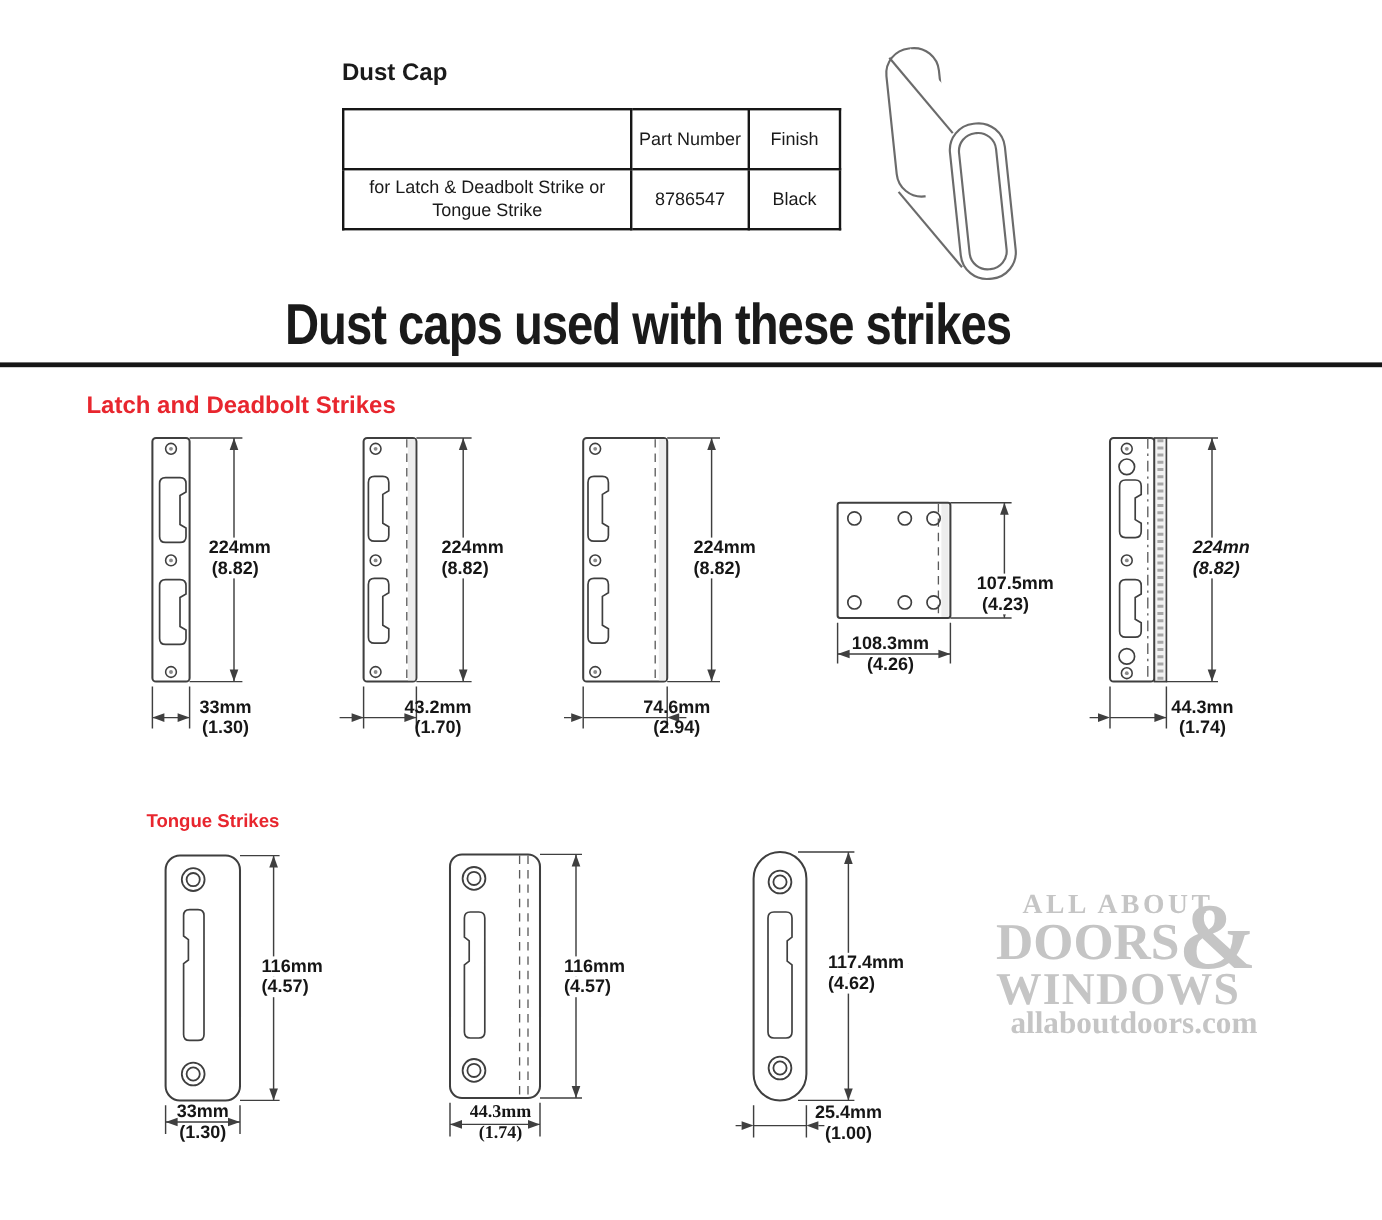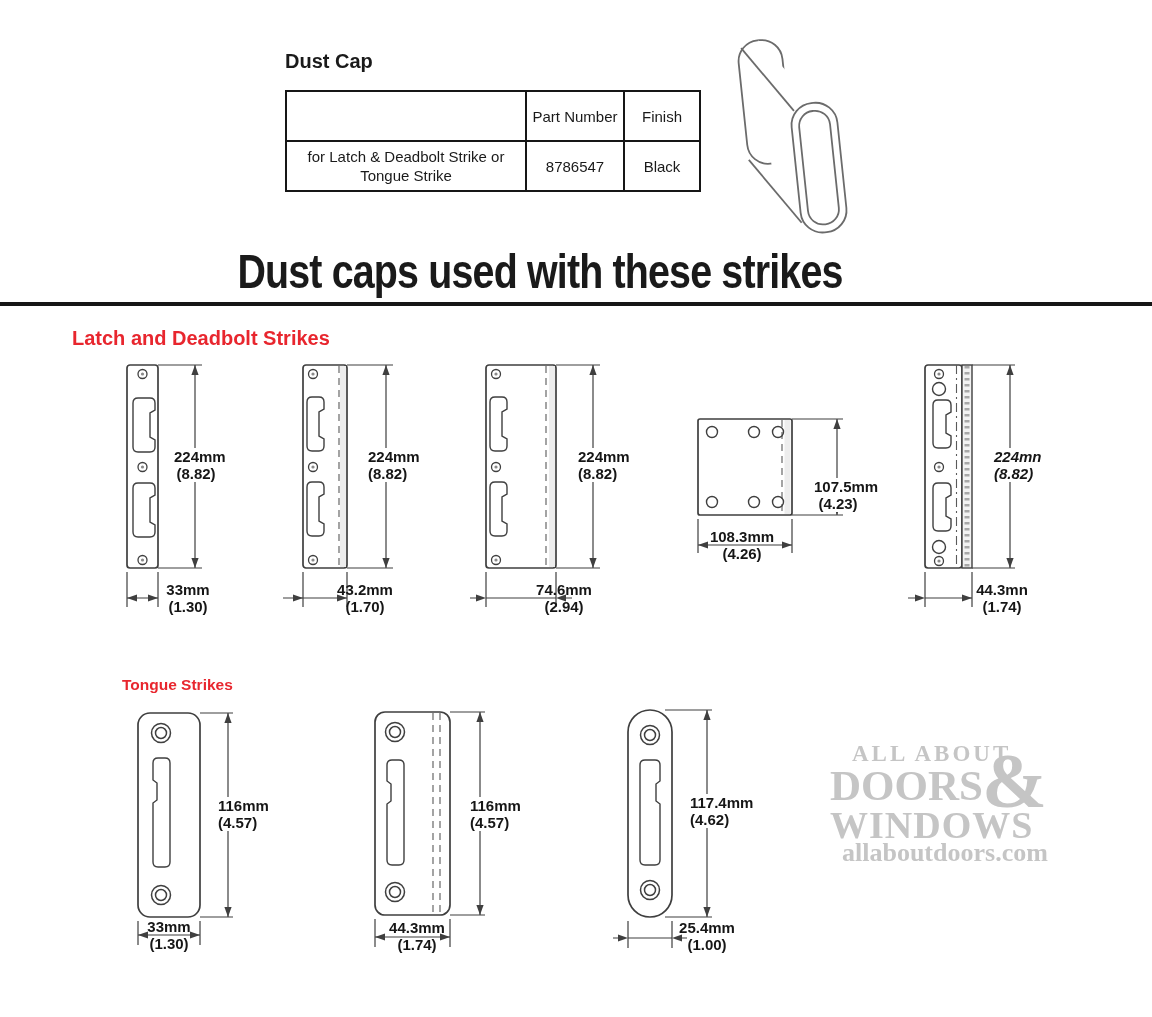--- a/index.html
+++ b/index.html
@@ -261,21 +261,21 @@
     <polygon class="ah" points="115,7 111.4,17 118.6,17"></polygon>
       <polygon class="ah" points="115,210 111.4,200 118.6,200"></polygon>
     <path class="dl" d="M10,214 V242 M85,214 V242 M10,232 H85"></path>
     <polygon class="ah" points="10,232 20,228.4 20,235.6"></polygon>
       <polygon class="ah" points="85,232 75,228.4 75,235.6"></polygon>
   </svg>
   <div class="dim bgw" style="left:456px;top:797px;width:50px;">
     <span>116mm</span>
       <span>(4.57)</span>
   </div>
-  <div class="dim" style="left:386px;top:919px;width:62px;">
+  <div class="dim" style="left:386px;top:919px;width:62px;font-family:Liberation Serif, serif;">
     <span>44.3mm</span>
       <span>(1.74)</span>
   </div>
 
   <svg class="diag" style="left:615px;top:705px;" width="130" height="260" viewBox="0 0 130 260">
     <rect class="plate" x="13" y="5" width="44" height="207" rx="22"></rect>
     <circle class="ring" cx="35" cy="30" r="9.5"></circle>
       <circle class="ring" cx="35" cy="30" r="5.5"></circle>
     <circle class="ring" cx="35" cy="185" r="9.5"></circle>
       <circle class="ring" cx="35" cy="185" r="5.5"></circle>

